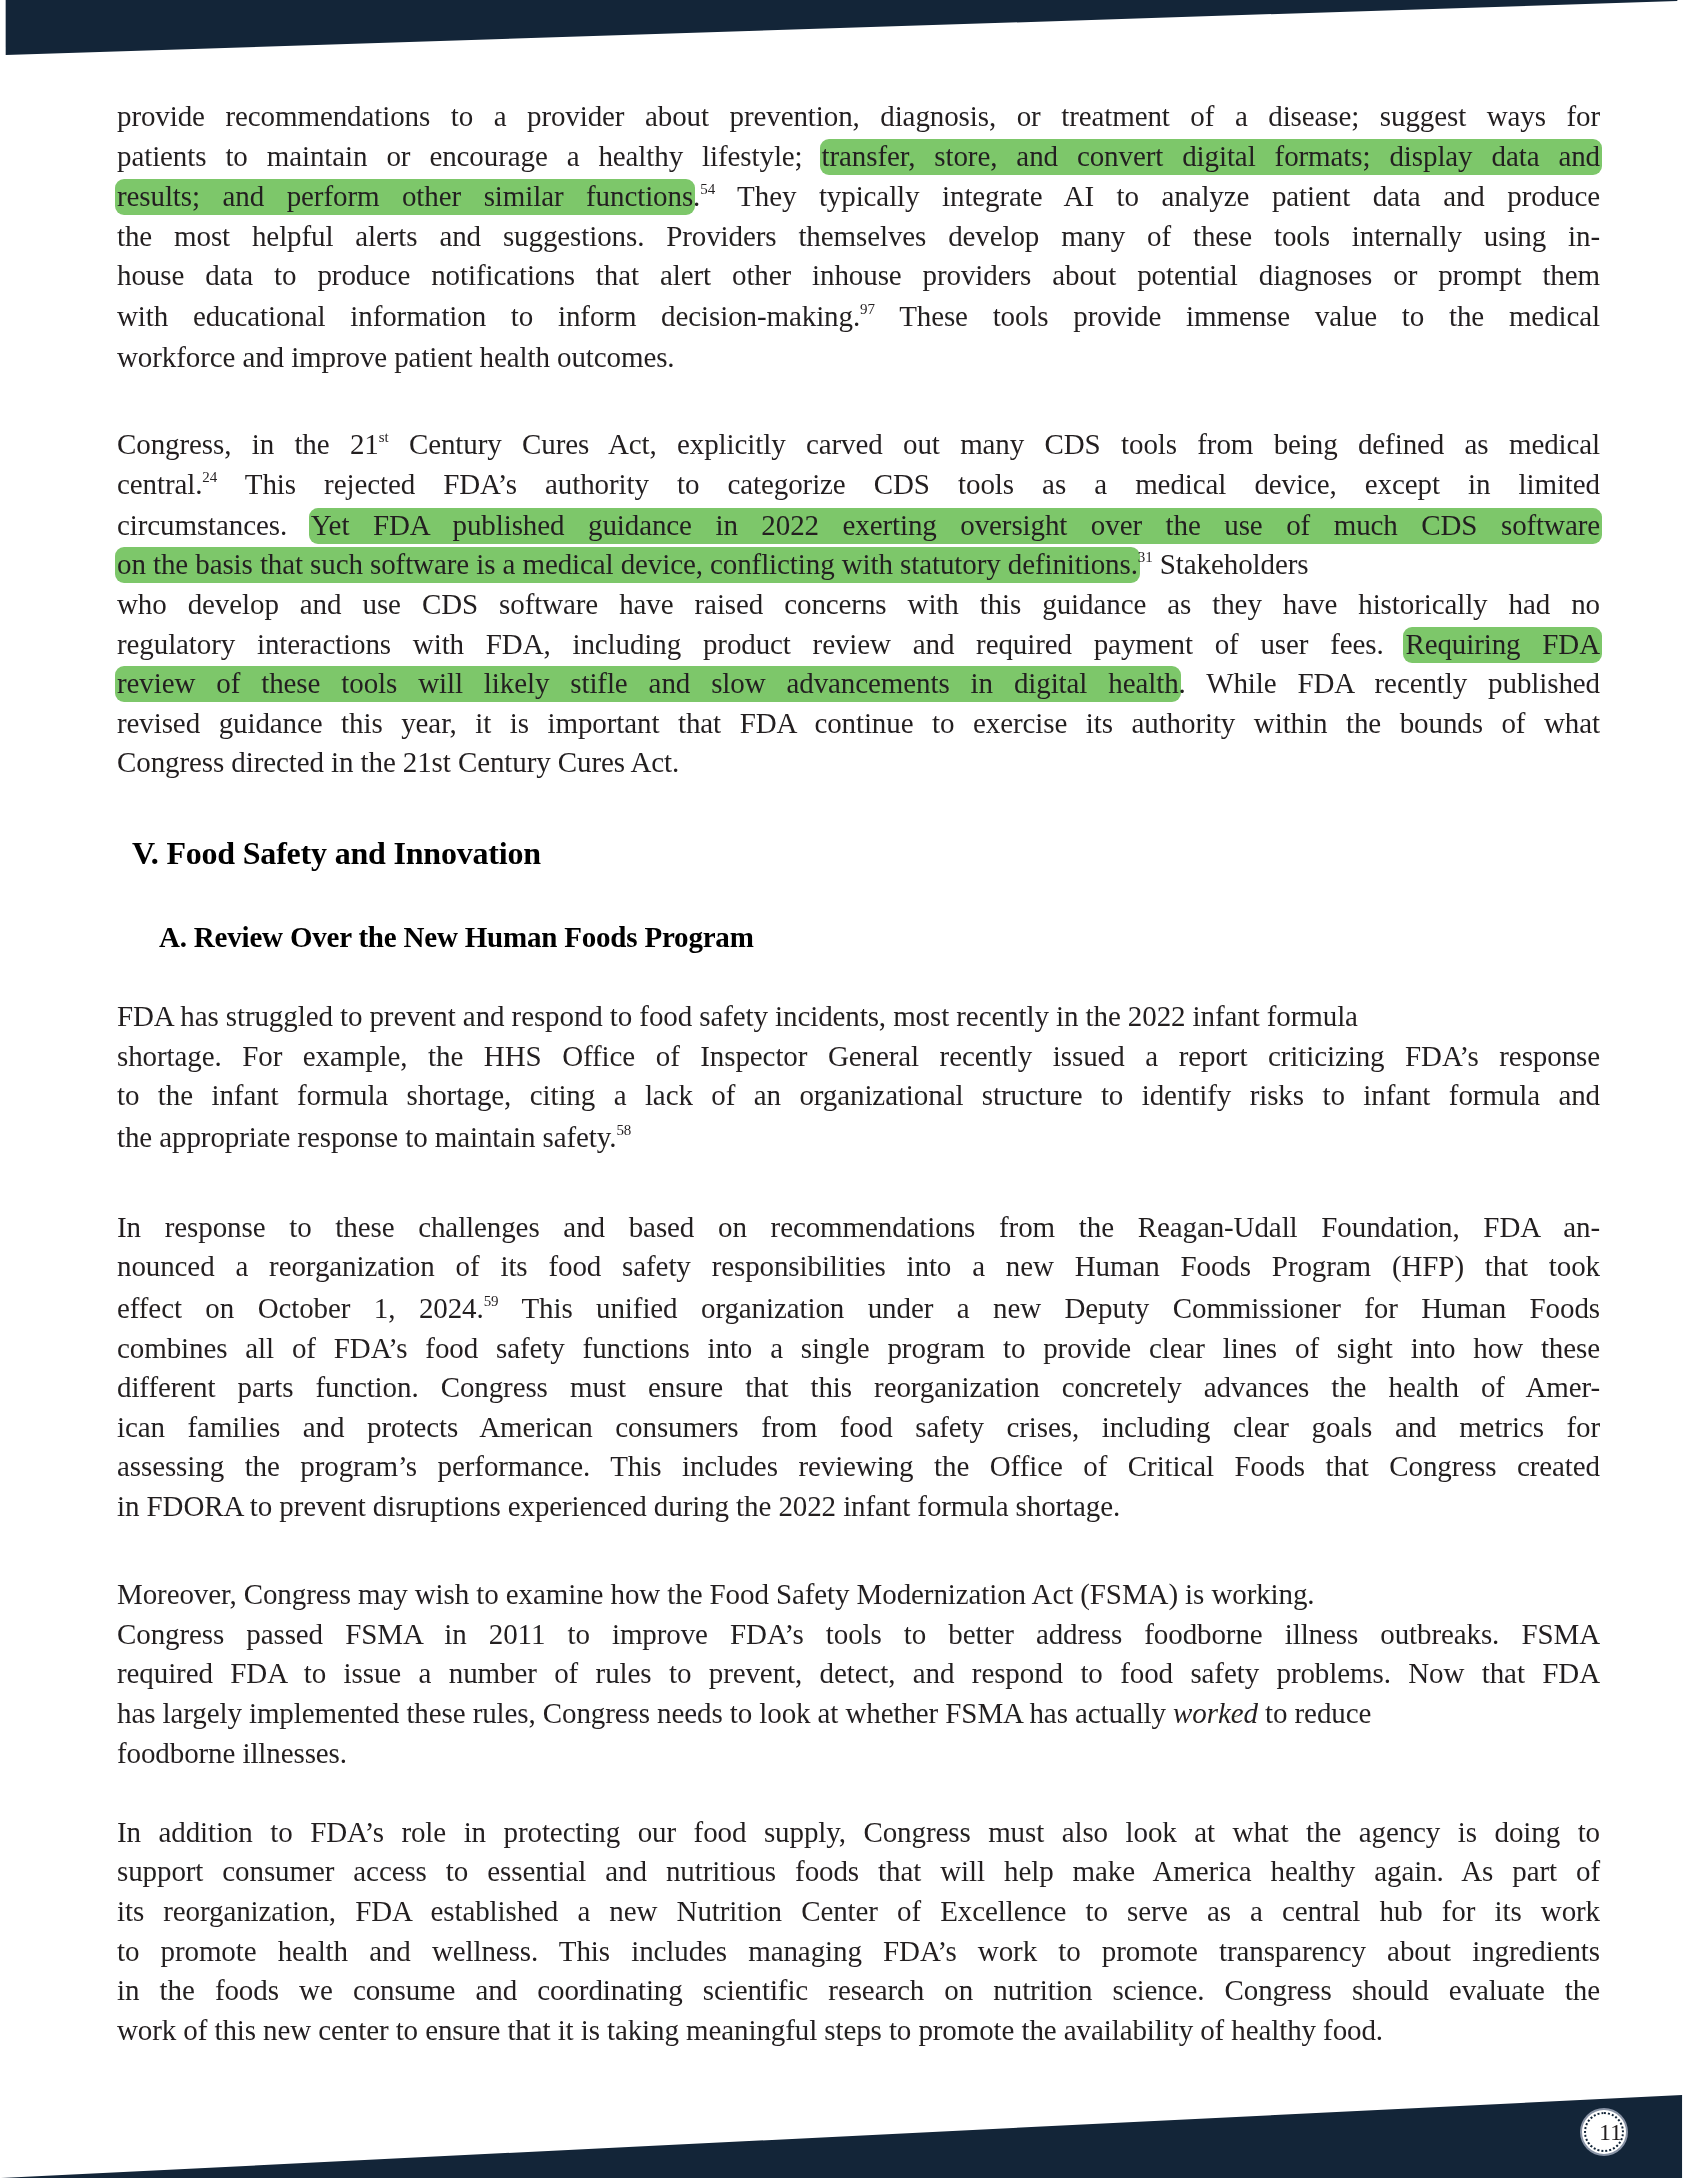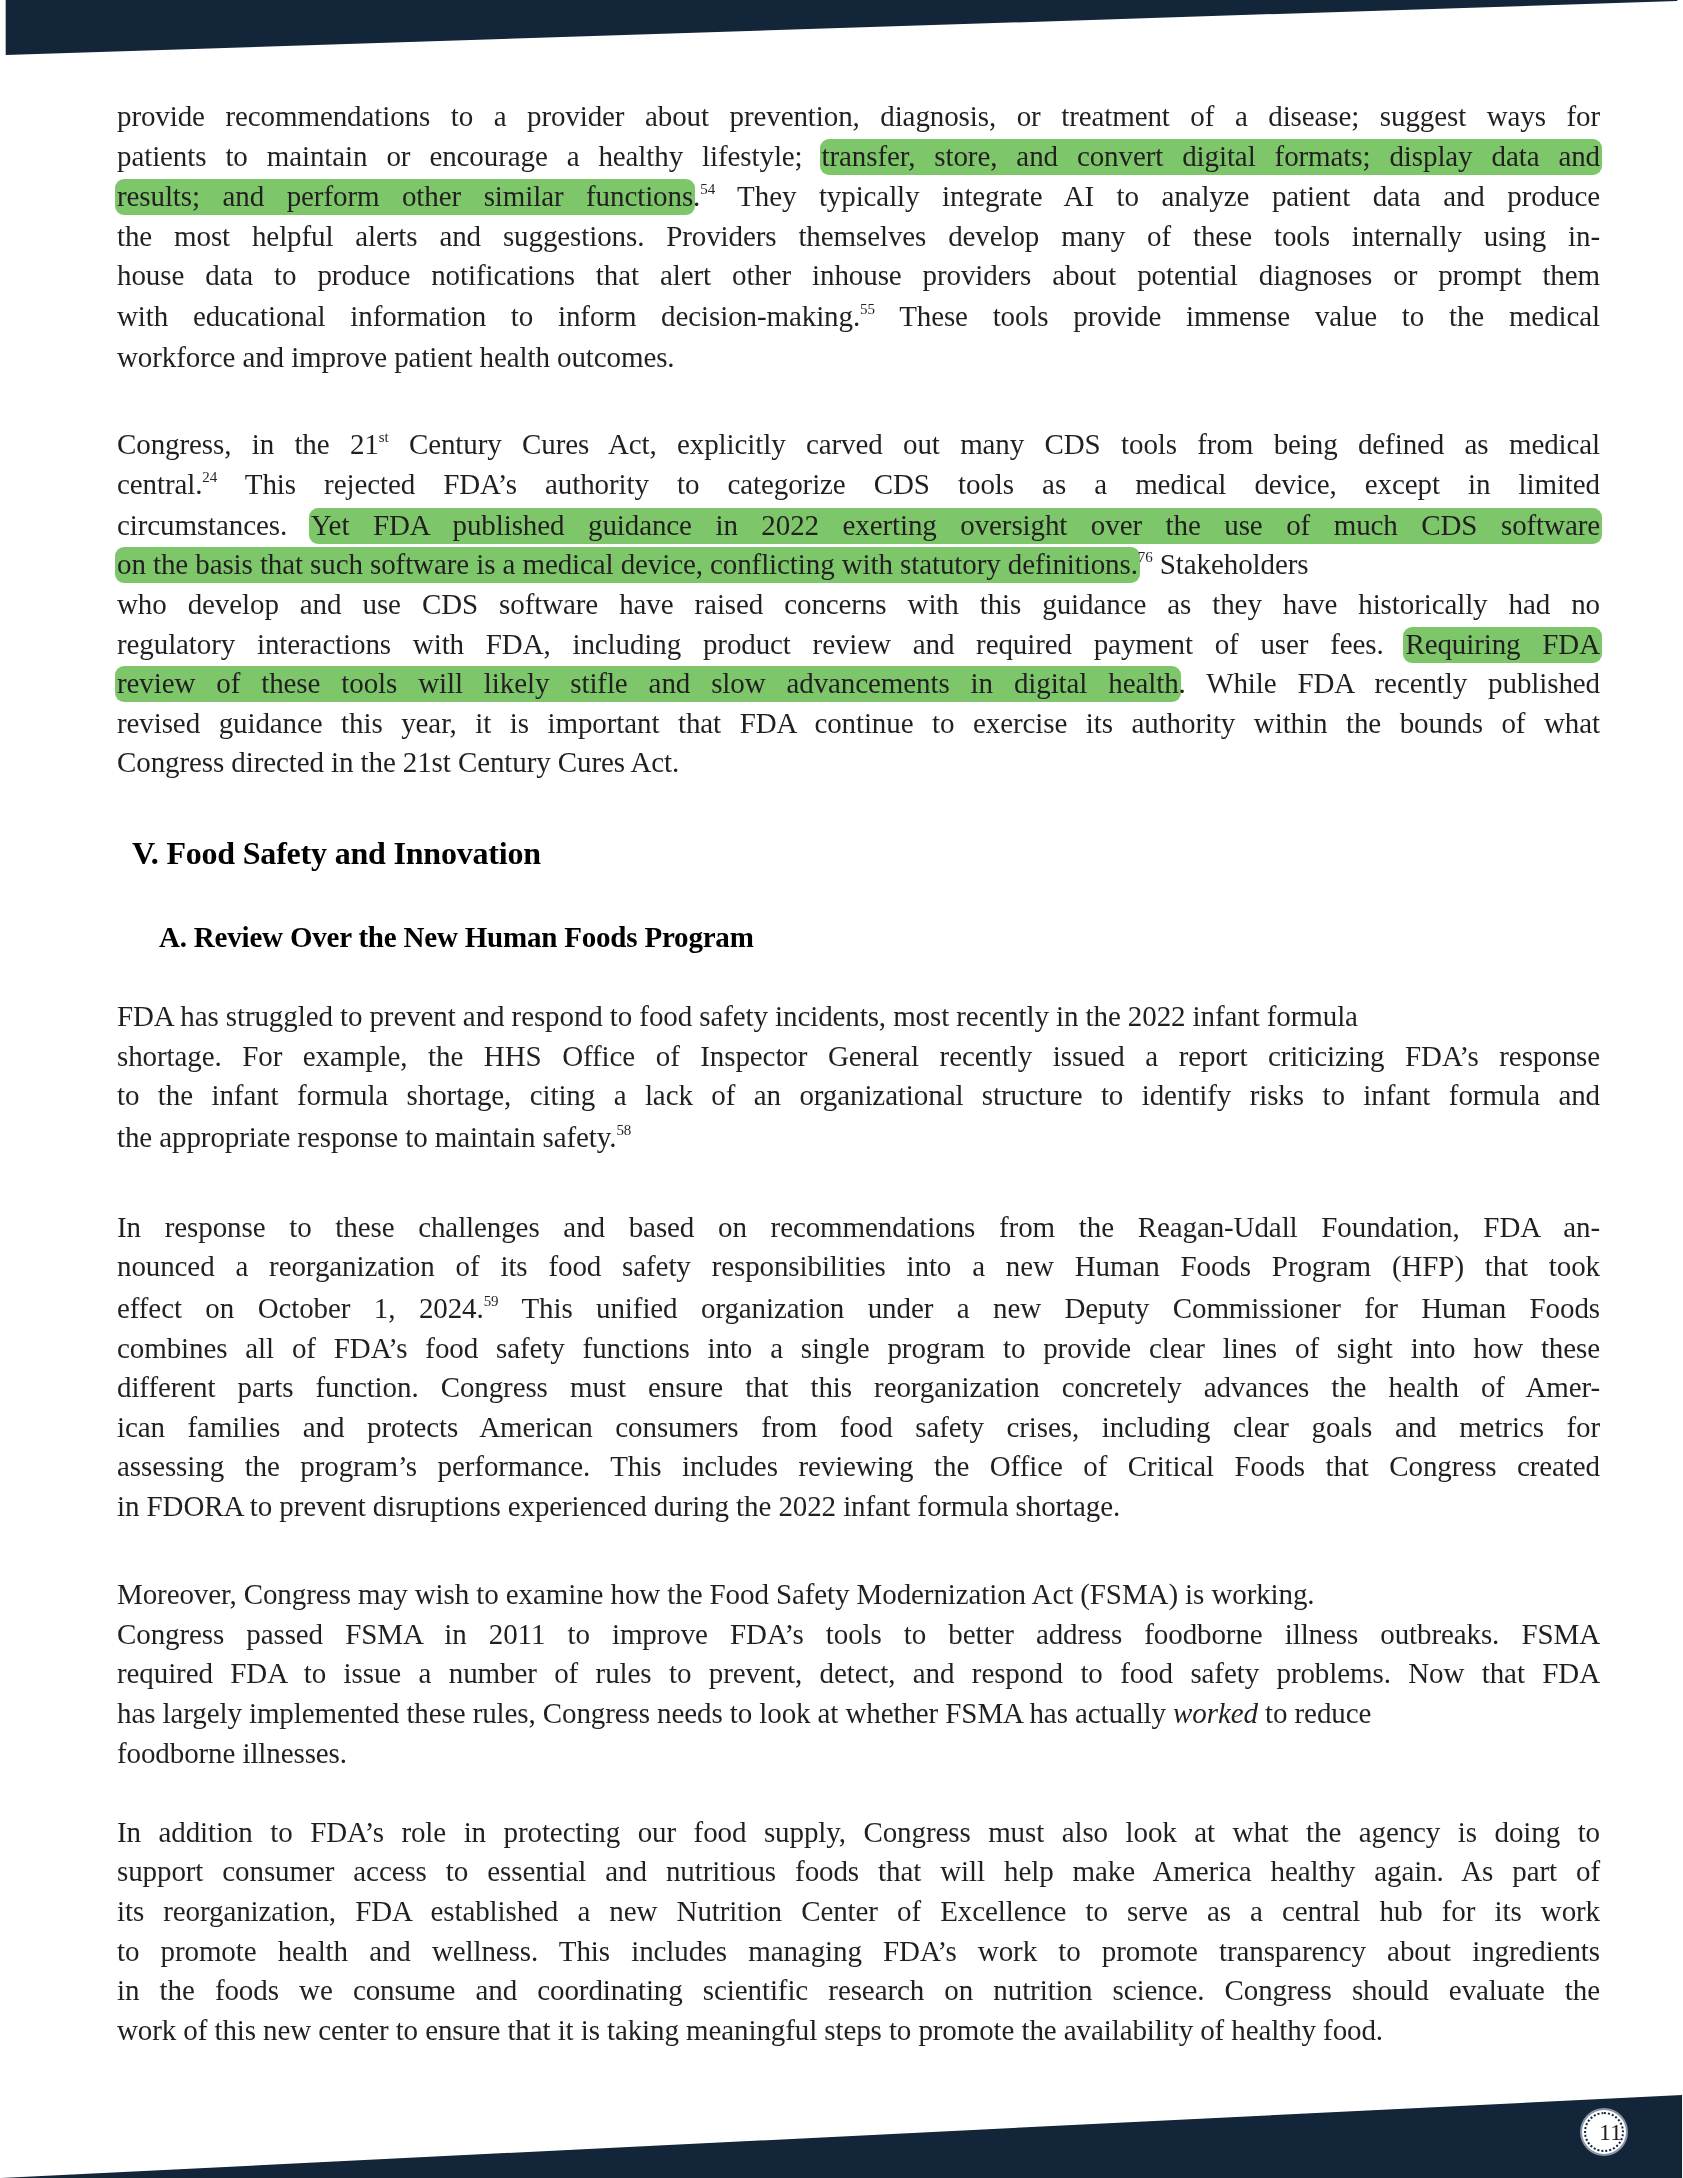--- a/index.html
+++ b/index.html
@@ -59,28 +59,28 @@
     <polygon points="0,0 1700,0 1700,1 0,56" fill="#132538"></polygon>
   </svg>
 </div>
 
 <div>
     <div class="line justify" style="top: 99px;"><span>provide recommendations to a provider about prevention, diagnosis, or treatment of a disease; suggest ways for</span></div>
     <div class="line justify" style="top: 139px;"><span>patients to maintain or encourage a healthy lifestyle; </span><span class="hl">transfer, store, and convert digital formats; display data and</span></div>
     <div class="line justify" style="top: 179px;"><span class="hl">results; and perform other similar functions</span><span>.</span><sup>54</sup><span> They typically integrate AI to analyze patient data and produce</span></div>
     <div class="line justify" style="top: 219px;"><span>the most helpful alerts and suggestions. Providers themselves develop many of these tools internally using in-</span></div>
     <div class="line justify" style="top: 258px;"><span>house data to produce notifications that alert other inhouse providers about potential diagnoses or prompt them</span></div>
-    <div class="line justify" style="top: 299px;"><span>with educational information to inform decision-making.</span><sup>55</sup><span> These tools provide immense value to the medical</span></div>
+    <div class="line justify" style="top: 299px;"><span>with educational information to inform decision-making.</span><sup>97</sup><span> These tools provide immense value to the medical</span></div>
     <div class="line" style="top: 340px;"><span>workforce and improve patient health outcomes.</span></div>
   </div>
 <div>
     <div class="line justify" style="top: 427px;"><span>Congress, in the 21</span><sup>st</sup><span> Century Cures Act, explicitly carved out many CDS tools from being defined as medical</span></div>
     <div class="line justify" style="top: 467px;"><span>central.</span><sup>24</sup><span> This rejected FDA’s authority to categorize CDS tools as a medical device, except in limited</span></div>
     <div class="line justify" style="top: 508px;"><span>circumstances. </span><span class="hl">Yet FDA published guidance in 2022 exerting oversight over the use of much CDS software</span></div>
-    <div class="line" style="top: 547px;"><span class="hl">on the basis that such software is a medical device, conflicting with statutory definitions.</span><sup>76</sup><span> Stakeholders</span></div>
+    <div class="line" style="top: 547px;"><span class="hl">on the basis that such software is a medical device, conflicting with statutory definitions.</span><sup>31</sup><span> Stakeholders</span></div>
     <div class="line justify" style="top: 587px;"><span>who develop and use CDS software have raised concerns with this guidance as they have historically had no</span></div>
     <div class="line justify" style="top: 627px;"><span>regulatory interactions with FDA, including product review and required payment of user fees. </span><span class="hl">Requiring FDA</span></div>
     <div class="line justify" style="top: 666px;"><span class="hl">review of these tools will likely stifle and slow advancements in digital health</span><span>. While FDA recently published</span></div>
     <div class="line justify" style="top: 706px;"><span>revised guidance this year, it is important that FDA continue to exercise its authority within the bounds of what</span></div>
     <div class="line" style="top: 745px;"><span>Congress directed in the 21st Century Cures Act.</span></div>
   </div>
 
 <div class="h1">V. Food Safety and Innovation</div>
 <div class="h2">A. Review Over the New Human Foods Program</div>
 

